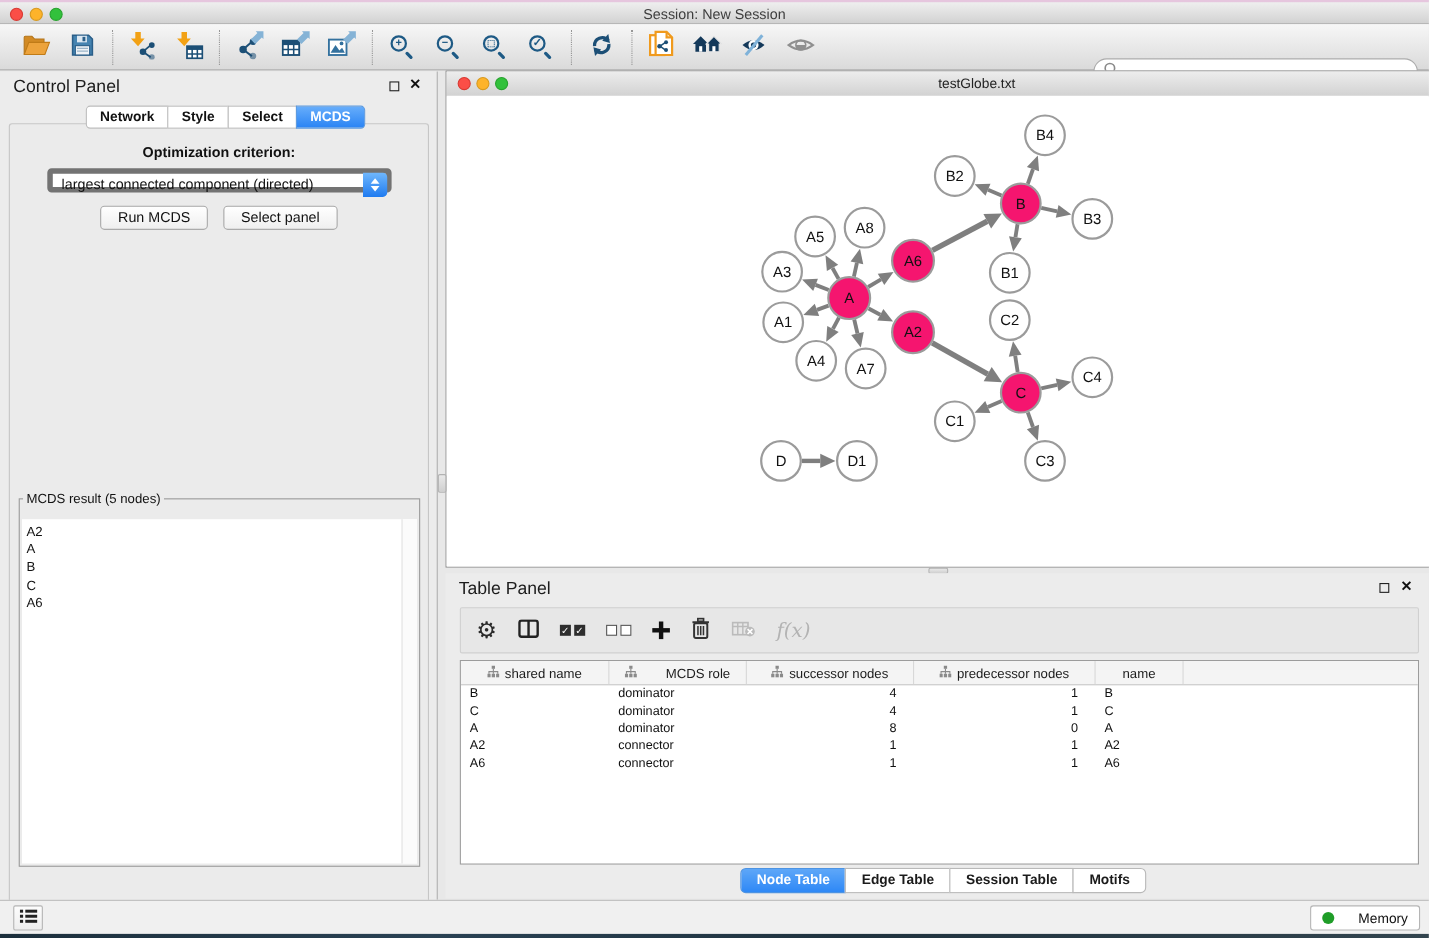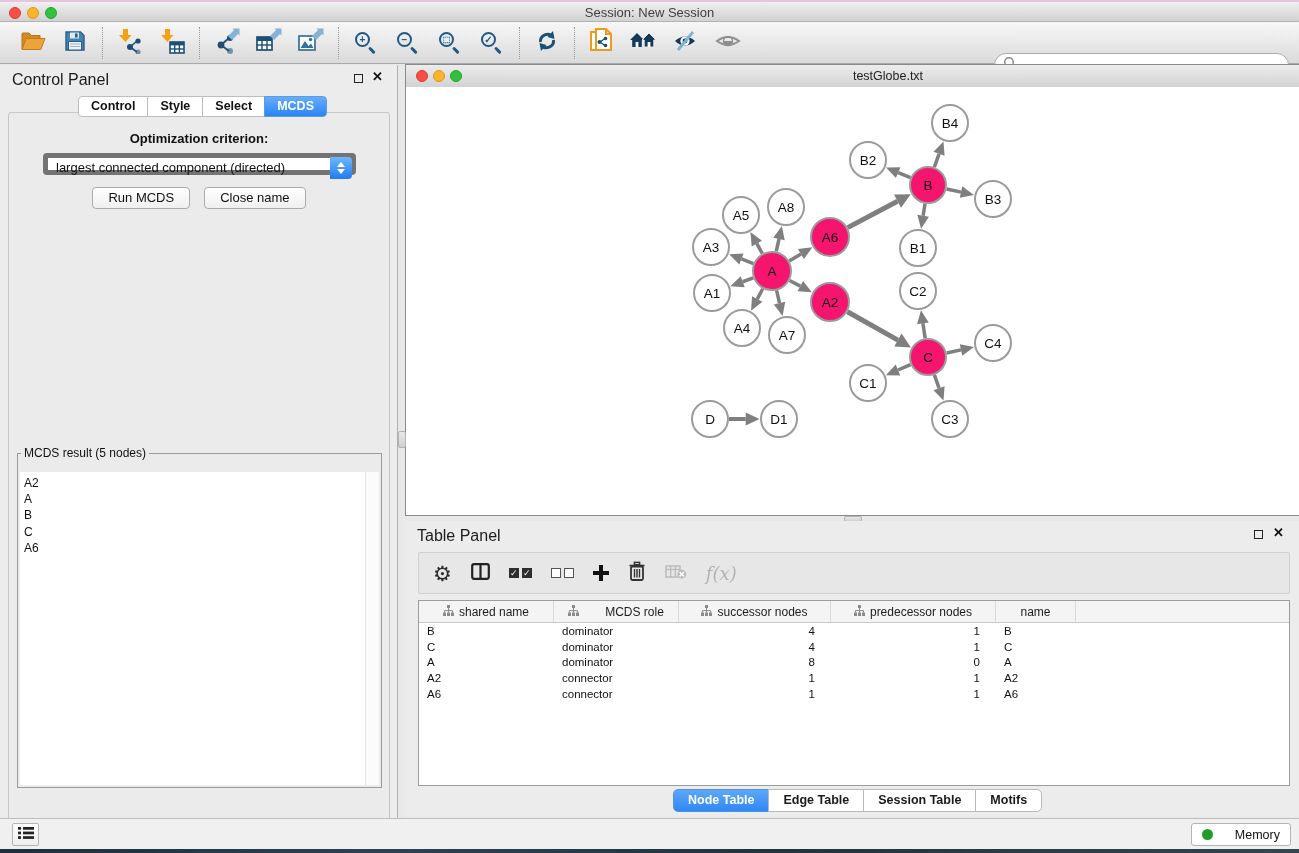--- a/index.html
+++ b/index.html
@@ -301,37 +301,37 @@
     </span>
     <input placeholder="" style="">
   </div>
 </div>
 
 <div id="control-panel">
   <div class="panel-title">Control Panel</div>
   <span class="float-ico" style="right:34px"></span>
   <span class="close-ico" style="right:14px">✕</span>
   <div id="cp-tabs">
-      <div class="seg-tab">Control</div>
+      <div class="seg-tab">Network</div>
       <div class="seg-tab">Style</div>
       <div class="seg-tab">Select</div>
       <div class="seg-tab active">MCDS</div>
     </div>
   <div id="cp-body">
     <div id="opt-label">Optimization criterion:</div>
     <div id="criterion-select">
       <span>largest connected component (directed)</span>
       <span class="stepper">
           <span class="chev up"></span>
           <span class="chev down"></span>
         </span>
     </div>
     <div id="cp-buttons">
       <button class="mac-btn">Run MCDS</button>
-      <button class="mac-btn">Close name</button>
+      <button class="mac-btn">Select panel</button>
     </div>
     <fieldset id="mcds-fieldset">
       <legend>MCDS result (5 nodes)</legend>
       <div id="mcds-list-wrap">
         <div id="mcds-list">
             <div class="result-item">A2</div>
             <div class="result-item">A</div>
             <div class="result-item">B</div>
             <div class="result-item">C</div>
             <div class="result-item">A6</div>

